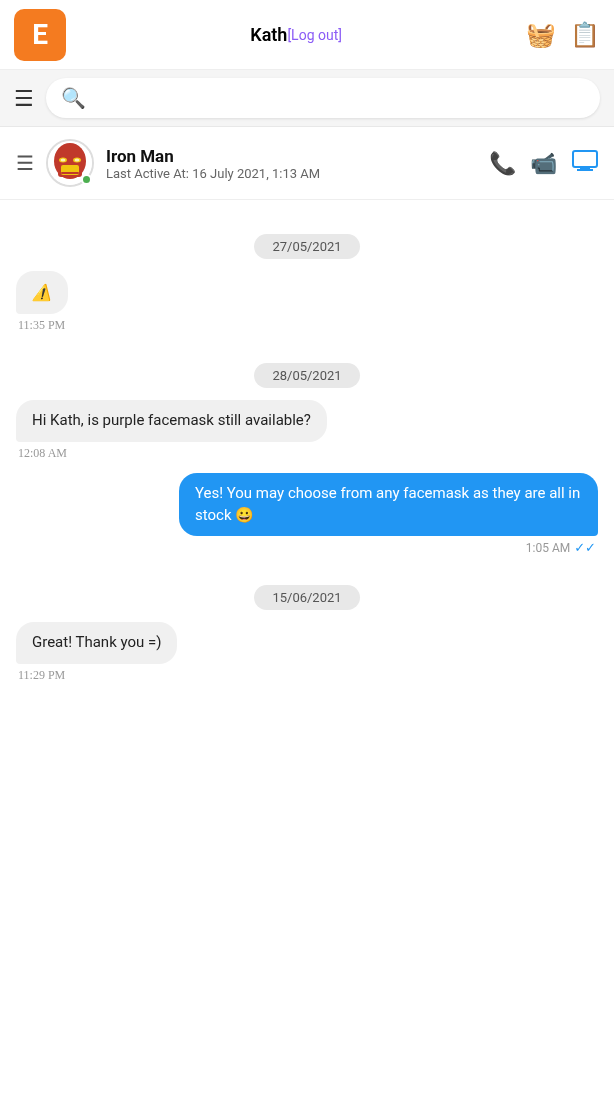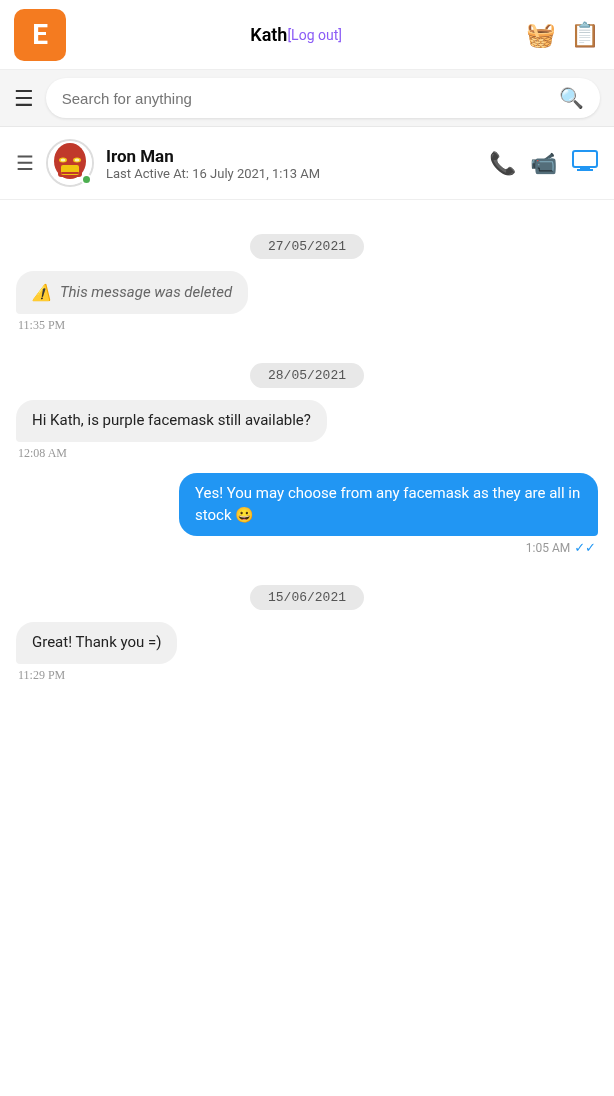--- a/index.html
+++ b/index.html
@@ -164,21 +164,20 @@
       flex-direction: column;
       gap: 0;
       min-height: 700px;
     }
 
     
     .date-divider {
       display: flex;
       justify-content: center;
       margin: 18px 0 12px;
-      font-family: Liberation Mono, monospace;
     }
     .date-divider-pill {
       background: #e8e8e8;
       border-radius: 20px;
       padding: 5px 18px;
       font-size: 13px;
       color: #555;
     }
 
     
@@ -260,21 +259,20 @@
   </div>
   <div class="header-icons">
     <span class="header-icon">🧺</span>
     <span class="header-icon">📋</span>
   </div>
 </div>
 
 <div class="search-bar-row">
   <span class="hamburger">☰</span>
   <div class="search-container">
-    <input class="search-input" type="text" placeholder="Search for anything" style="">
     <span class="search-icon-btn">🔍</span>
   </div>
 </div>
 
 <div class="chat-header">
   <span class="chat-header-menu">☰</span>
   <div class="avatar-container">
     <div class="avatar-circle">
 
       <svg width="44" height="44" viewBox="0 0 44 44" xmlns="http://www.w3.org/2000/svg">
@@ -316,21 +314,20 @@
 
 <div class="messages-area">
 
   <div class="date-divider">
     <div class="date-divider-pill">27/05/2021</div>
   </div>
 
   <div class="message-row received">
     <div class="bubble deleted">
       <span class="warning-icon">⚠️</span>
-      <span>This message was deleted</span>
     </div>
     <div class="message-time received">11:35 PM</div>
   </div>
 
   <div class="date-divider">
     <div class="date-divider-pill">28/05/2021</div>
   </div>
 
   <div class="message-row received">
     <div class="bubble received">

